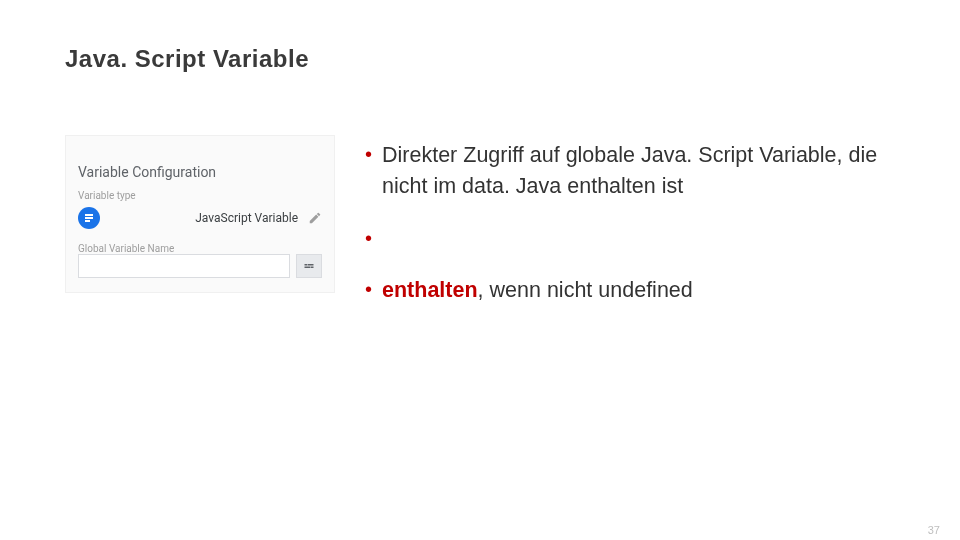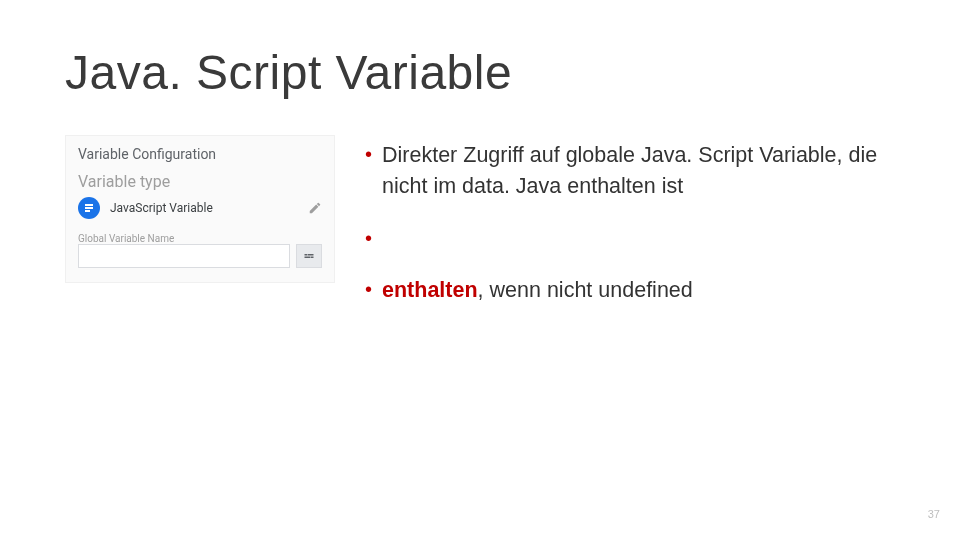--- a/index.html
+++ b/index.html
@@ -9,43 +9,43 @@
     background: #ffffff;
     font-family: "Segoe UI", "Calibri Light", Arial, sans-serif;
     position: relative;
     overflow: hidden;
     color: #333;
   }
   .slide-title {
     position: absolute;
     top: 45px;
     left: 65px;
-    font-size: 48px;
-    font-weight: 400;
+    font-size: 24px;
+    font-weight: 700;
     color: #3a3a3a;
     letter-spacing: 0.5px;
   }
   .panel {
     position: absolute;
     top: 135px;
     left: 65px;
     width: 270px;
     background: #fafafa;
     border: 1px solid #f0f0f0;
-    padding: 10px 12px 14px 12px;
+    padding: 28px 12px 14px 12px;
     font-family: "Roboto", "Segoe UI", Arial, sans-serif;
   }
   .panel-heading {
     font-size: 14px;
     color: #5f6368;
     margin-bottom: 10px;
     font-weight: 400;
   }
   .panel-sublabel {
-    font-size: 16px;
+    font-size: 10px;
     color: #9e9e9e;
     margin-bottom: 6px;
   }
   .var-type-row {
     display: flex;
     align-items: center;
     gap: 10px;
     margin-bottom: 14px;
   }
   .type-icon {
@@ -56,20 +56,21 @@
     display: flex;
     align-items: center;
     justify-content: center;
     flex-shrink: 0;
   }
   .type-icon svg { width: 12px; height: 12px; fill: #fff; }
   .type-name {
     font-size: 12px;
     color: #3c4043;
     flex: 1;
+    text-align: right;
   }
   .edit-pencil {
     width: 14px;
     height: 14px;
     fill: #9e9e9e;
     cursor: pointer;
   }
   .field-label {
     font-size: 10px;
     color: #9e9e9e;
@@ -117,21 +118,21 @@
     color: #c00000;
     font-size: 20px;
     margin-right: 10px;
     line-height: 1.45;
   }
   .bullet-text b { font-weight: 400; }
   .red { color: #c00000; font-weight: 700; }
 
   .page-num {
     position: absolute;
-    bottom: 20px;
+    bottom: 4px;
     right: 20px;
     font-size: 11px;
     color: #bfbfbf;
   }
 </style>
 </head>
 <body>
 
 <h1 class="slide-title">Java. Script Variable</h1>
 

